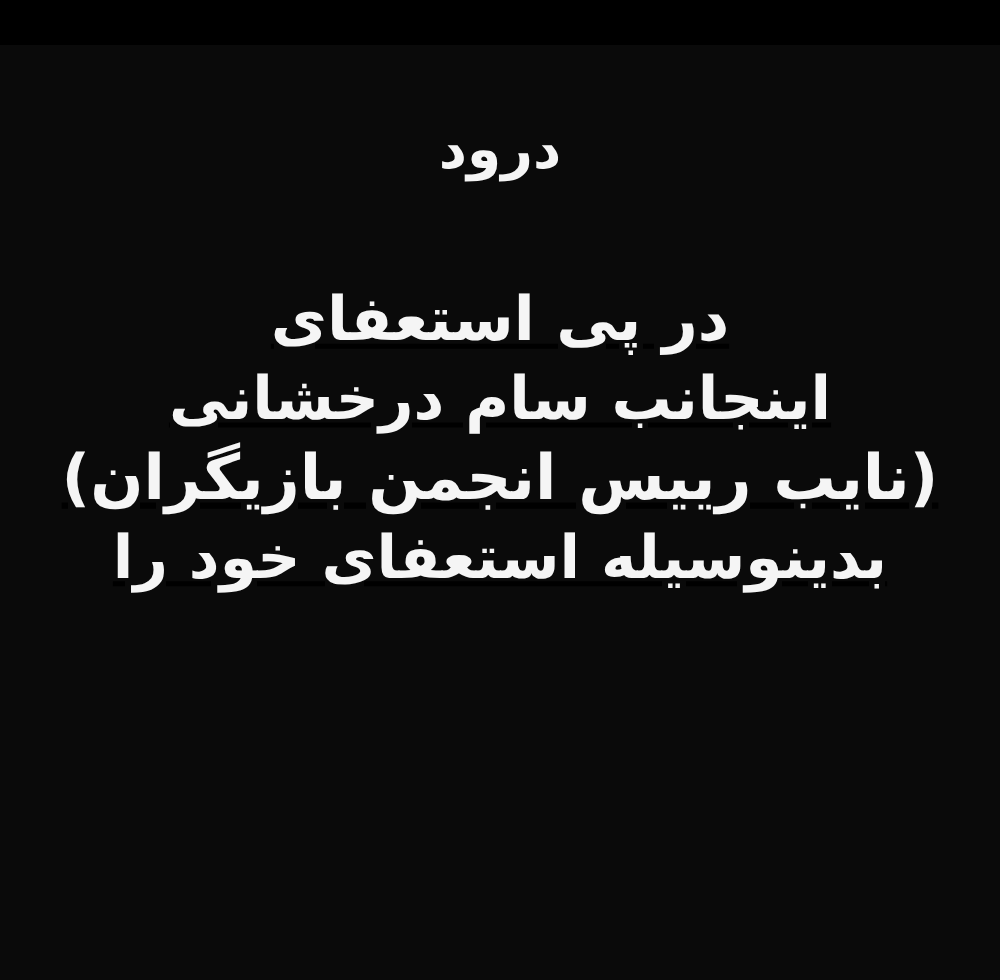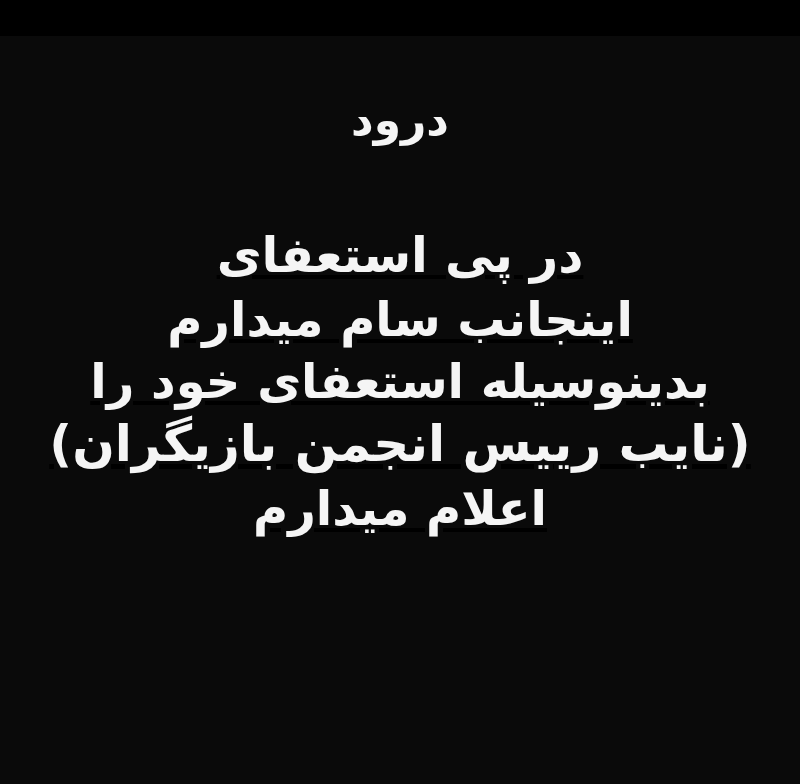--- a/index.html
+++ b/index.html
@@ -63,19 +63,18 @@
 </style>
 </head>
 <body>
 
 <div class="card" style="background: rgb(10, 10, 10); margin-top: 36px;">
 
   <div class="greeting" style="color: rgb(245, 245, 245);">درود</div>
 
   <div class="body-block">
     <div class="line l1" style="color: rgb(245, 245, 245);">در پی استعفای</div>
-    <div class="line l4" style="color: rgb(245, 245, 245);">اینجانب سام میدارم</div>
+    <div class="line l4" style="color: rgb(245, 245, 245);">اینجانب سام درخشانی</div>
+    <div class="line l5" style="color: rgb(245, 245, 245);">(نایب ریيس انجمن بازیگران)</div>
     <div class="line l6" style="color: rgb(245, 245, 245);">بدینوسیله استعفای خود را</div>
-    <div class="line l5" style="color: rgb(245, 245, 245);">(نایب ریيس انجمن بازیگران)</div>
-    <div class="line l7" style="color: rgb(245, 245, 245);">اعلام میدارم</div>
   </div>
 
 </div>
 
 </body></html>

